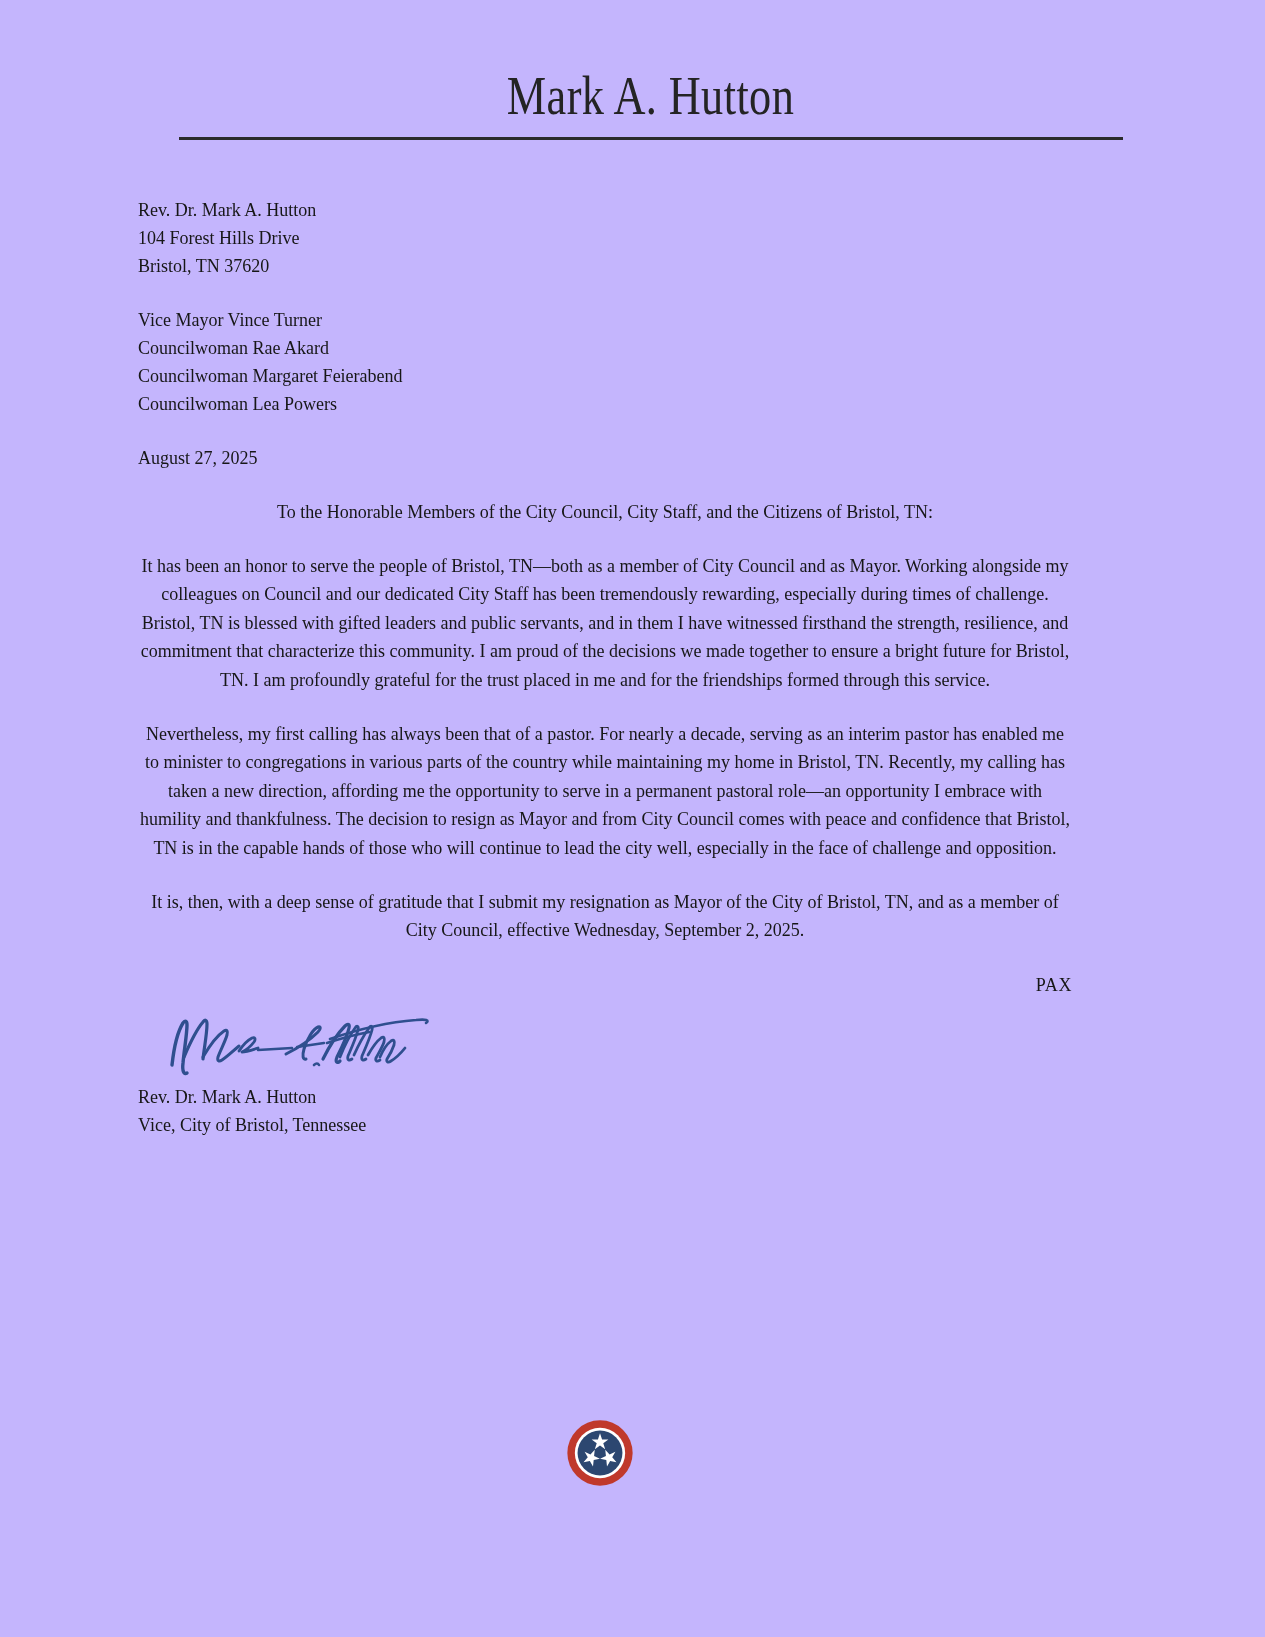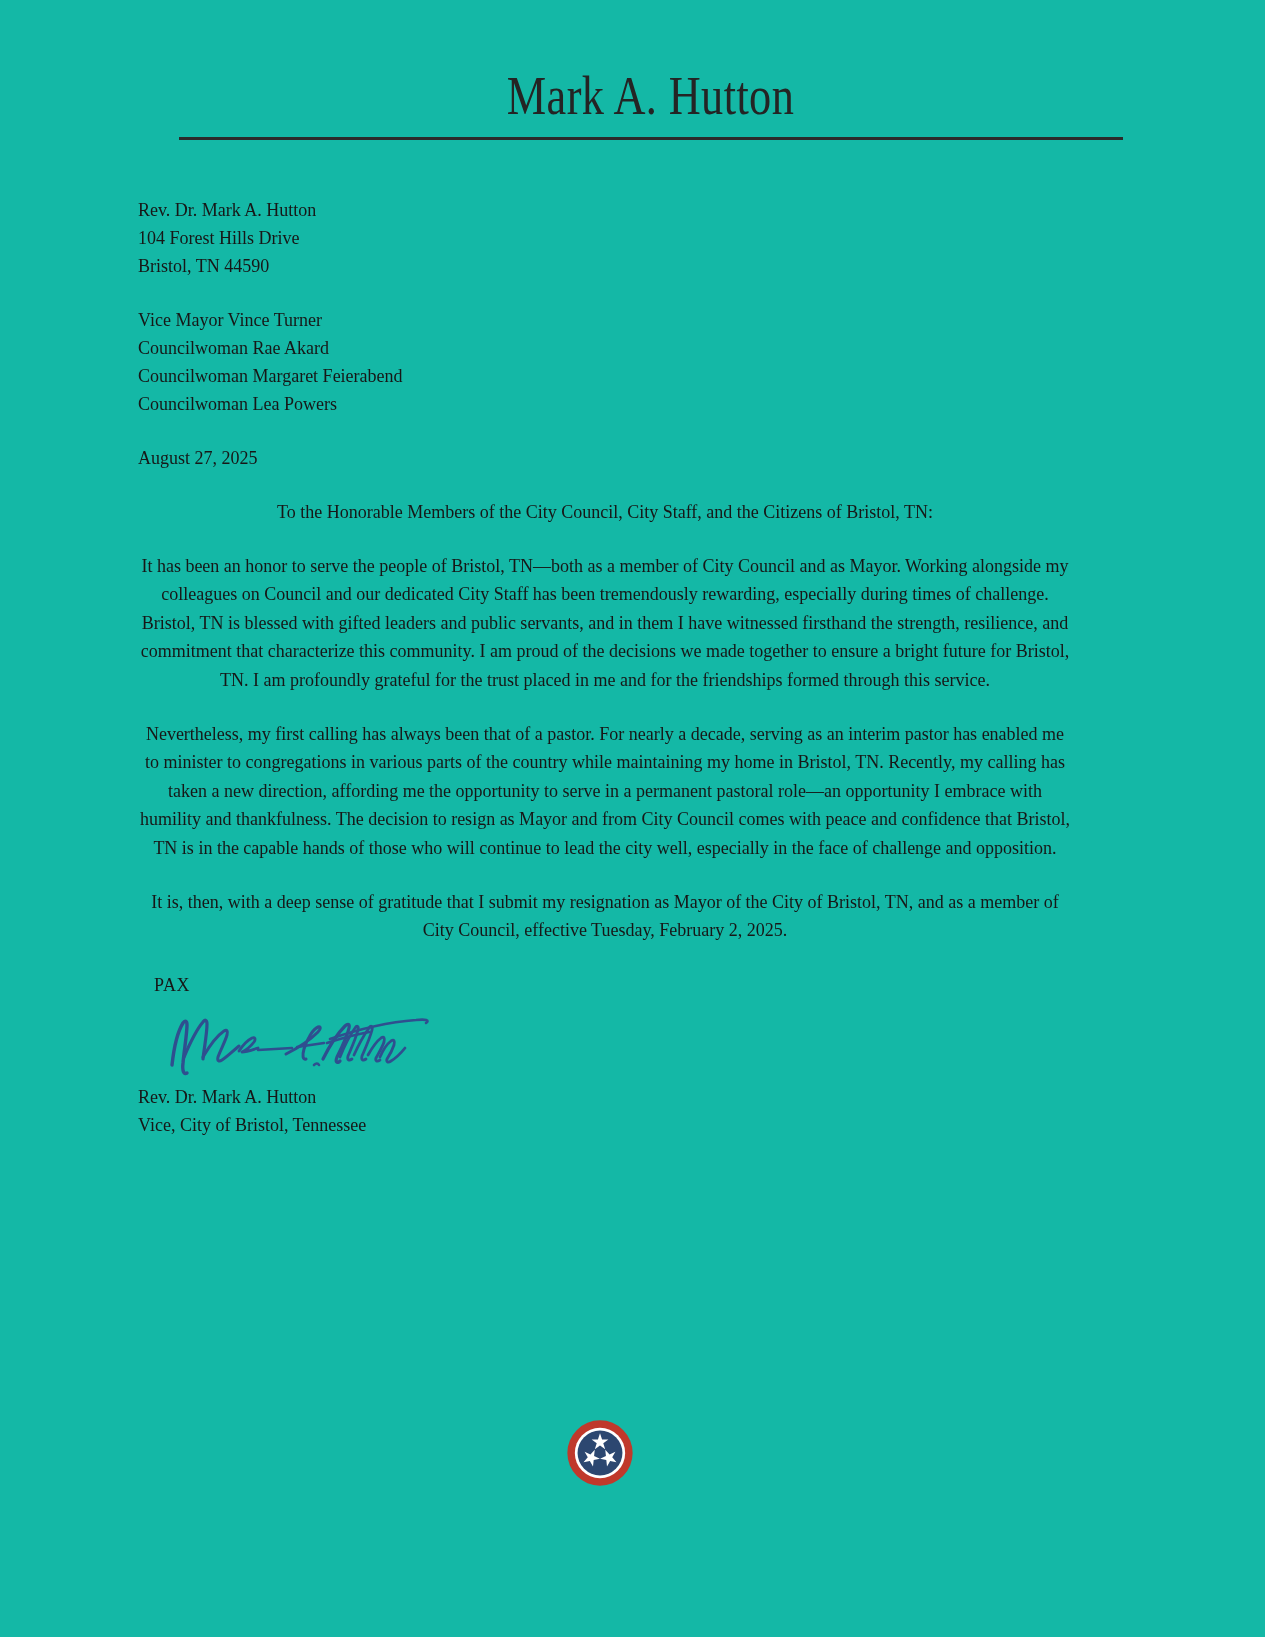--- a/index.html
+++ b/index.html
@@ -12,21 +12,21 @@
     height: 1637px;
     position: relative;
     font-family: "Liberation Serif", "DejaVu Serif", serif;
     color: #1a1a1a;
     overflow: hidden;
   }
 
   .page {
     position: absolute;
     inset: 0;
-    background: #14b8a6;
+    background: #c4b5fd;
     padding-left: 36px;
   }
 
   
   .letterhead {
     padding-top: 68px;
     text-align: center;
   }
   .letterhead-name {
     font-family: "Liberation Serif", "DejaVu Serif", serif;
@@ -79,22 +79,23 @@
     text-align: center;
   }
 
   p.para {
     margin: 0 0 26px 0;
     text-align: center;
     line-height: 28.4px;
   }
 
   .pax {
-    margin: 0 0 8px 16px;
+    margin: 0 0 8px 8px;
     letter-spacing: 0.6px;
+    text-align: right;
   }
 
   
   .signature-wrap {
     height: 74px;
     margin-left: 26px;
     margin-top: 2px;
     margin-bottom: 2px;
   }
   .signature-svg {
@@ -123,37 +124,37 @@
   <div class="letterhead">
     <div class="letterhead-name">Mark A. Hutton</div>
     <div class="letterhead-rule"></div>
   </div>
 
   <div class="content">
 
     <div class="block">
       <div class="addr-line">Rev. Dr. Mark A. Hutton</div>
       <div class="addr-line">104 Forest Hills Drive</div>
-      <div class="addr-line">Bristol, TN 44590</div>
+      <div class="addr-line">Bristol, TN 37620</div>
     </div>
 
     <div class="block">
       <div class="recipient-line">Vice Mayor Vince Turner</div>
       <div class="recipient-line">Councilwoman Rae Akard</div>
       <div class="recipient-line">Councilwoman Margaret Feierabend</div>
       <div class="recipient-line">Councilwoman Lea Powers</div>
     </div>
 
     <div class="date-line">August 27, 2025</div>
 
     <div class="salutation">To the Honorable Members of the City Council, City Staff, and the Citizens of Bristol, TN:</div>
 
     <p class="para">It has been an honor to serve the people of Bristol, TN—both as a member of City Council and as Mayor. Working alongside my colleagues on Council and our dedicated City Staff has been tremendously rewarding, especially during times of challenge. Bristol, TN is blessed with gifted leaders and public servants, and in them I have witnessed firsthand the strength, resilience, and commitment that characterize this community. I am proud of the decisions we made together to ensure a bright future for Bristol, TN. I am profoundly grateful for the trust placed in me and for the friendships formed through this service.</p>
     <p class="para">Nevertheless, my first calling has always been that of a pastor. For nearly a decade, serving as an interim pastor has enabled me to minister to congregations in various parts of the country while maintaining my home in Bristol, TN. Recently, my calling has taken a new direction, affording me the opportunity to serve in a permanent pastoral role—an opportunity I embrace with humility and thankfulness. The decision to resign as Mayor and from City Council comes with peace and confidence that Bristol, TN is in the capable hands of those who will continue to lead the city well, especially in the face of challenge and opposition.</p>
-    <p class="para">It is, then, with a deep sense of gratitude that I submit my resignation as Mayor of the City of Bristol, TN, and as a member of City Council, effective Tuesday, February 2, 2025.</p>
+    <p class="para">It is, then, with a deep sense of gratitude that I submit my resignation as Mayor of the City of Bristol, TN, and as a member of City Council, effective Wednesday, September 2, 2025.</p>
 
     <div class="pax">PAX</div>
 
     <div class="signature-wrap">
       <svg class="signature-svg" width="300" height="72" viewBox="0 0 300 72" fill="none" xmlns="http://www.w3.org/2000/svg" aria-hidden="true">
         <g stroke="#2f4f8f" fill="none" stroke-linecap="round" stroke-linejoin="round">
           <path d="M8 58 C10 40 14 24 19 16 C21 13 23 14 23 18 C23 27 20 44 19 56 C18 64 20 68 23 66" stroke-width="3.4"></path>
           <path d="M20 50 C26 36 33 22 39 15 C41 12 43 13 43 17 C43 27 40 42 39 52" stroke-width="3.2"></path>
           <path d="M39 50 C46 38 54 28 60 24 C63 22 64 24 63 28 C61 35 56 44 54 50 C53 54 55 55 58 53 C64 49 70 43 75 39" stroke-width="3"></path>
           <path d="M75 44 C79 38 84 33 88 31 C91 30 92 32 90 35 C87 39 82 43 78 45 C82 45 88 43 94 41" stroke-width="2.8"></path>

